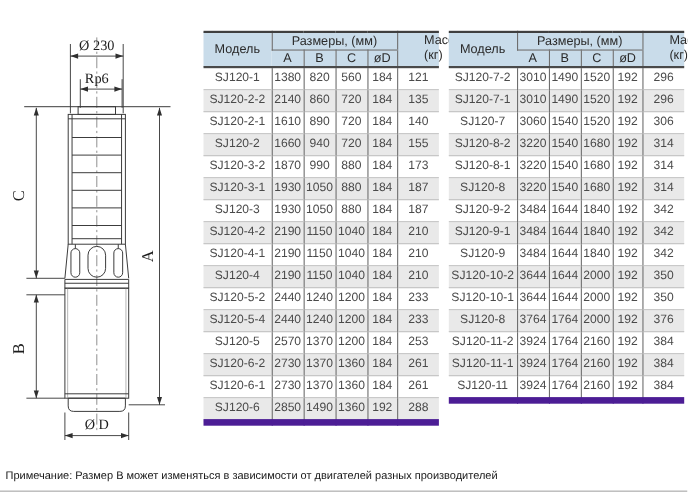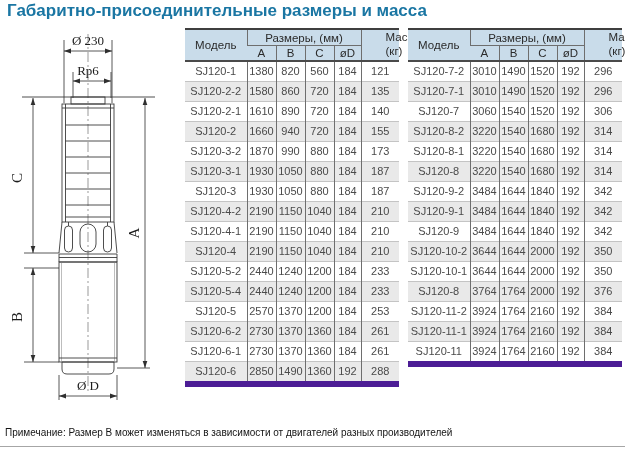--- a/index.html
+++ b/index.html
@@ -40,21 +40,20 @@
   .dim-table tbody tr:nth-child(even){background:#e9e9e9;}
   .th-mass span{display:block;line-height:1.2;margin-left:24px;}
   #table-1{left:185px;}
   #table-2{left:408px;}
 </style>
 </head>
 <body>
 
 <div class="page">
 
-  <div class="title">Габаритно-присоединительные размеры и масса</div>
 
   <svg class="drawing" width="168" height="376" viewBox="0 0 168 376">
 
     <line class="cl" x1="86" y1="6" x2="86" y2="363"></line>
 
     <line class="dim" x1="62" y1="12" x2="62" y2="75"></line>
     <line class="dim" x1="110" y1="12" x2="110" y2="75"></line>
     <line class="dim" x1="62" y1="23" x2="110" y2="23"></line>
     <polygon class="arr" points="62,23 69,20.6 69,25.4"></polygon>
     <polygon class="arr" points="110,23 103,20.6 103,25.4"></polygon>
@@ -159,21 +158,21 @@
         <tr>
           <td>SJ120-1</td>
           <td>1380</td>
           <td>820</td>
           <td>560</td>
           <td>184</td>
           <td>121</td>
         </tr>
         <tr>
           <td>SJ120-2-2</td>
-          <td>1580</td>
+          <td>2140</td>
           <td>860</td>
           <td>720</td>
           <td>184</td>
           <td>135</td>
         </tr>
         <tr>
           <td>SJ120-2-1</td>
           <td>1610</td>
           <td>890</td>
           <td>720</td>

